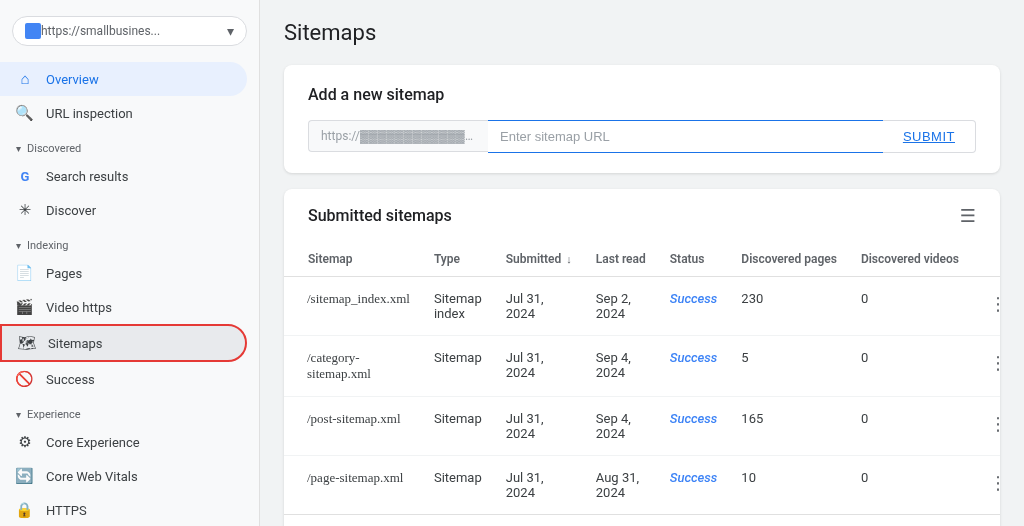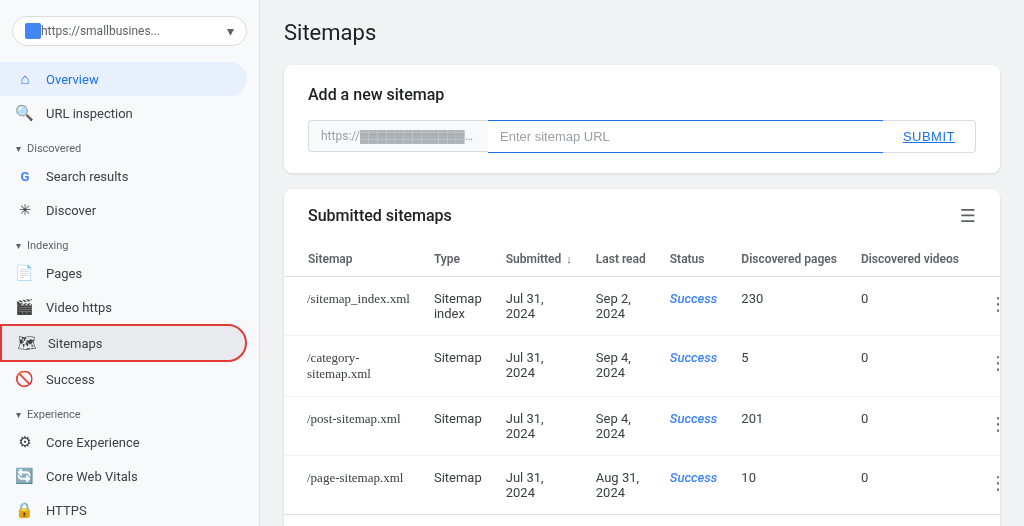--- a/index.html
+++ b/index.html
@@ -383,21 +383,21 @@
       <td>5</td>
       <td>0</td>
       <td><button class="more-btn">⋮</button></td>
     </tr>
           <tr>
       <td>/post-sitemap.xml</td>
       <td>Sitemap</td>
       <td>Jul 31, 2024</td>
       <td>Sep 4, 2024</td>
       <td class="status-success">Success</td>
-      <td>201</td>
+      <td>165</td>
       <td>0</td>
       <td><button class="more-btn">⋮</button></td>
     </tr>
           <tr>
       <td>/page-sitemap.xml</td>
       <td>Sitemap</td>
       <td>Jul 31, 2024</td>
       <td>Aug 31, 2024</td>
       <td class="status-success">Success</td>
       <td>10</td>

